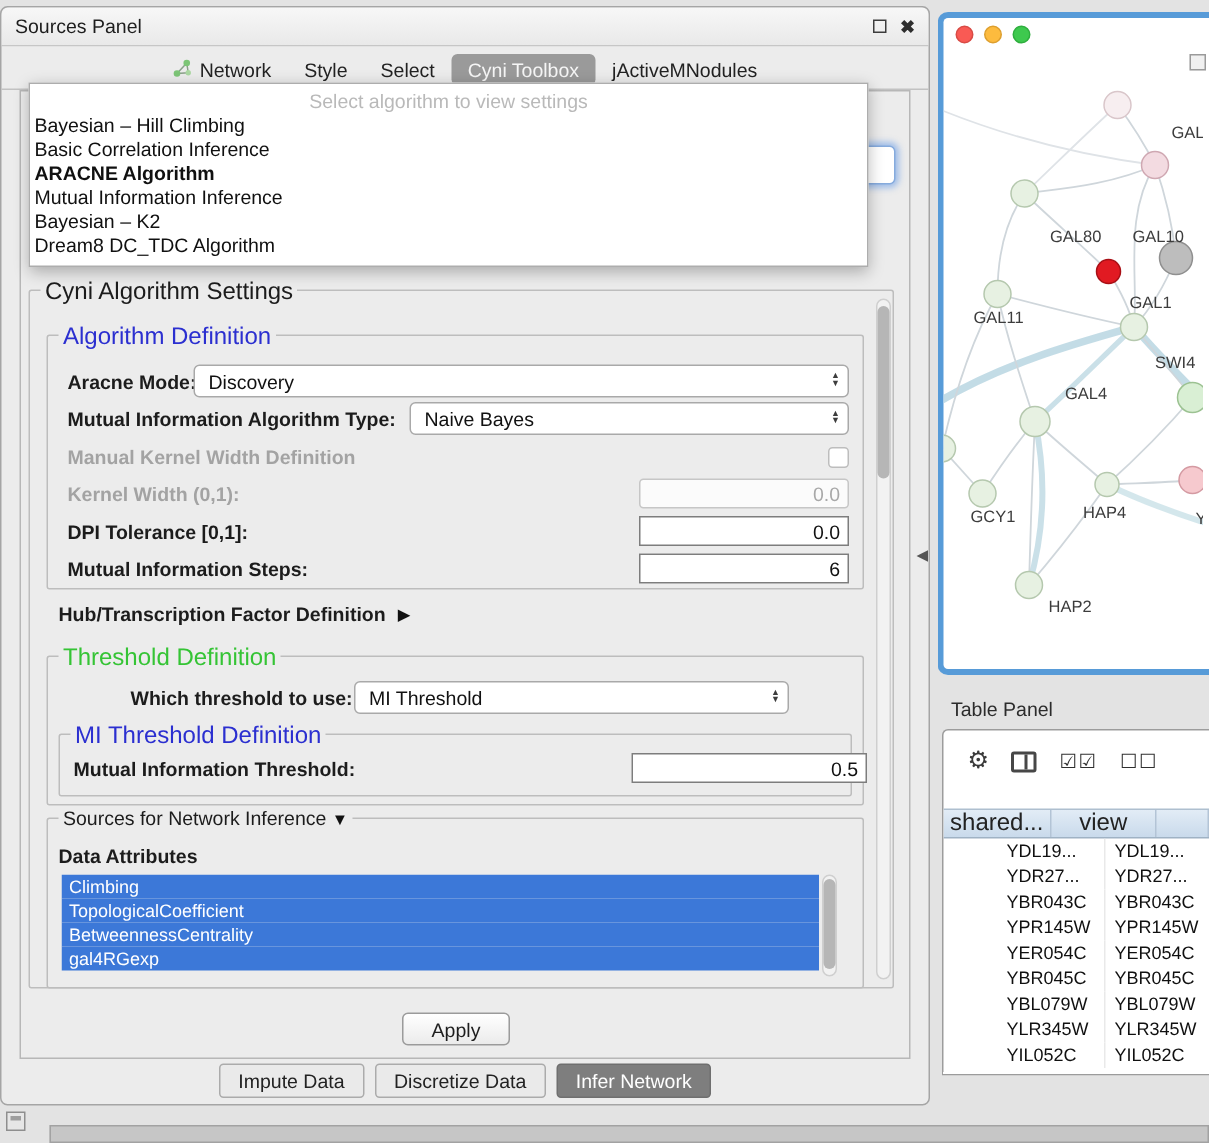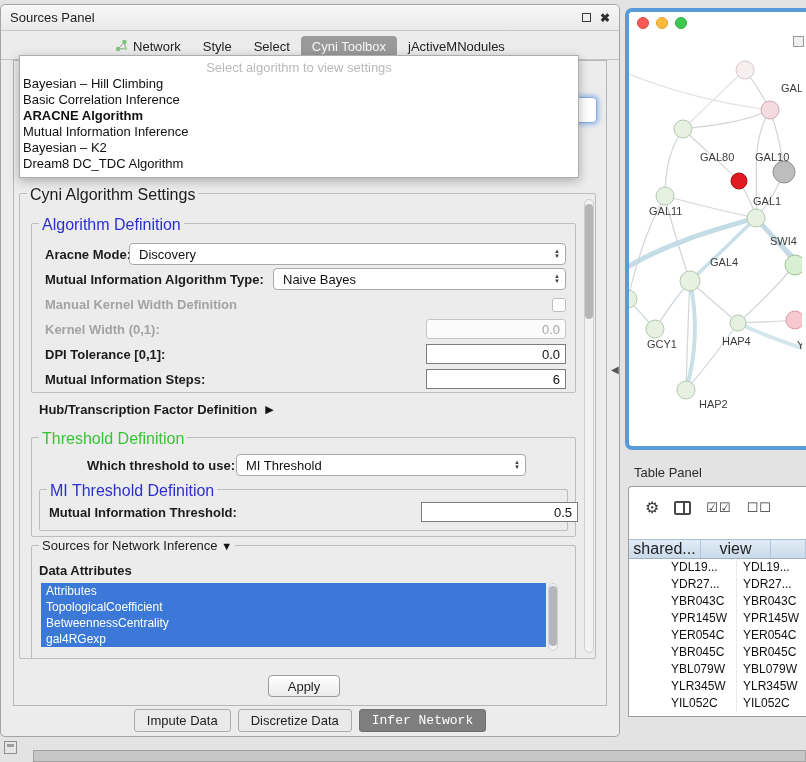--- a/index.html
+++ b/index.html
@@ -65,21 +65,21 @@
 
   .attr-list { position:absolute; left:40px; top:578px; width:505px; height:68px; overflow:hidden; background:#ececec; }
   .attr-item { height:16px; line-height:16px; font-size:12px; color:#fff; background:#3c78d8; padding-left:5px; white-space:nowrap; }
 
   .apply-btn { position:absolute; left:267px; top:670px; width:72px; height:22px;
     border:1px solid #9b9b9b; border-radius:4px; background:linear-gradient(#ffffff,#ebebeb);
     font:13px "Liberation Sans",sans-serif; color:#1e1e1e; }
 
   .btabs { position:absolute; left:0; right:0; top:704px; display:flex; justify-content:center; gap:7px; }
   .btab { font-size:13px; padding:3px 12px; border:1px solid #ababab; background:#eaeaea; border-radius:3px; color:#222; white-space:nowrap; }
-  .btab.selected { background:#7e7e7e; border-color:#6f6f6f; color:#fff;font-family:Liberation Mono, monospace; }
+  .btab.selected { background:#7e7e7e; border-color:#6f6f6f; color:#fff; }
 
   
   #network-window { position:absolute; left:625px; top:8px; width:181px; height:442px; background:#fff;
     border:4px solid #579bd8; border-right:none; border-radius:7px 0 0 7px; overflow:hidden; z-index:5; }
   .traffic { position:absolute; left:8px; top:5px; display:flex; gap:7px; }
   .light { width:12px; height:12px; border-radius:50%; }
   .light.red { background:#f95a54; border:1px solid #d84b45; }
   .light.yellow { background:#fdbb3e; border:1px solid #dd9f2e; }
   .light.green { background:#3ec94e; border:1px solid #2fae3e; }
   #network-canvas { position:absolute; left:0; top:22px; }
@@ -198,21 +198,21 @@
   <span class="lbl" style="left:48px;top:500px">Mutual Information Threshold:</span>
   <input class="field" style="left: 420px; top: 497px; width: 157px;" value="0.5">
 
   <div class="groupbox" style="left:30px;top:540px;width:545px;height:114px"></div>
   <span class="legend black bold" style="left:38px;top:533px">
     <span>Sources for Network Inference</span>
     <span class="tri">▼</span>
   </span>
   <span class="lbl" style="left:38px;top:558px">Data Attributes</span>
   <div class="attr-list">
-      <div class="attr-item">Attributes</div>
+      <div class="attr-item">Climbing</div>
       <div class="attr-item">TopologicalCoefficient</div>
       <div class="attr-item">BetweennessCentrality</div>
       <div class="attr-item">gal4RGexp</div>
     </div>
   <div class="vscroll" style="left:547px;top:578px;height:68px">
     <div class="vthumb" style="left:0px;top:2px;height:60px"></div>
   </div>
 
   <button class="apply-btn">Apply</button>
 

